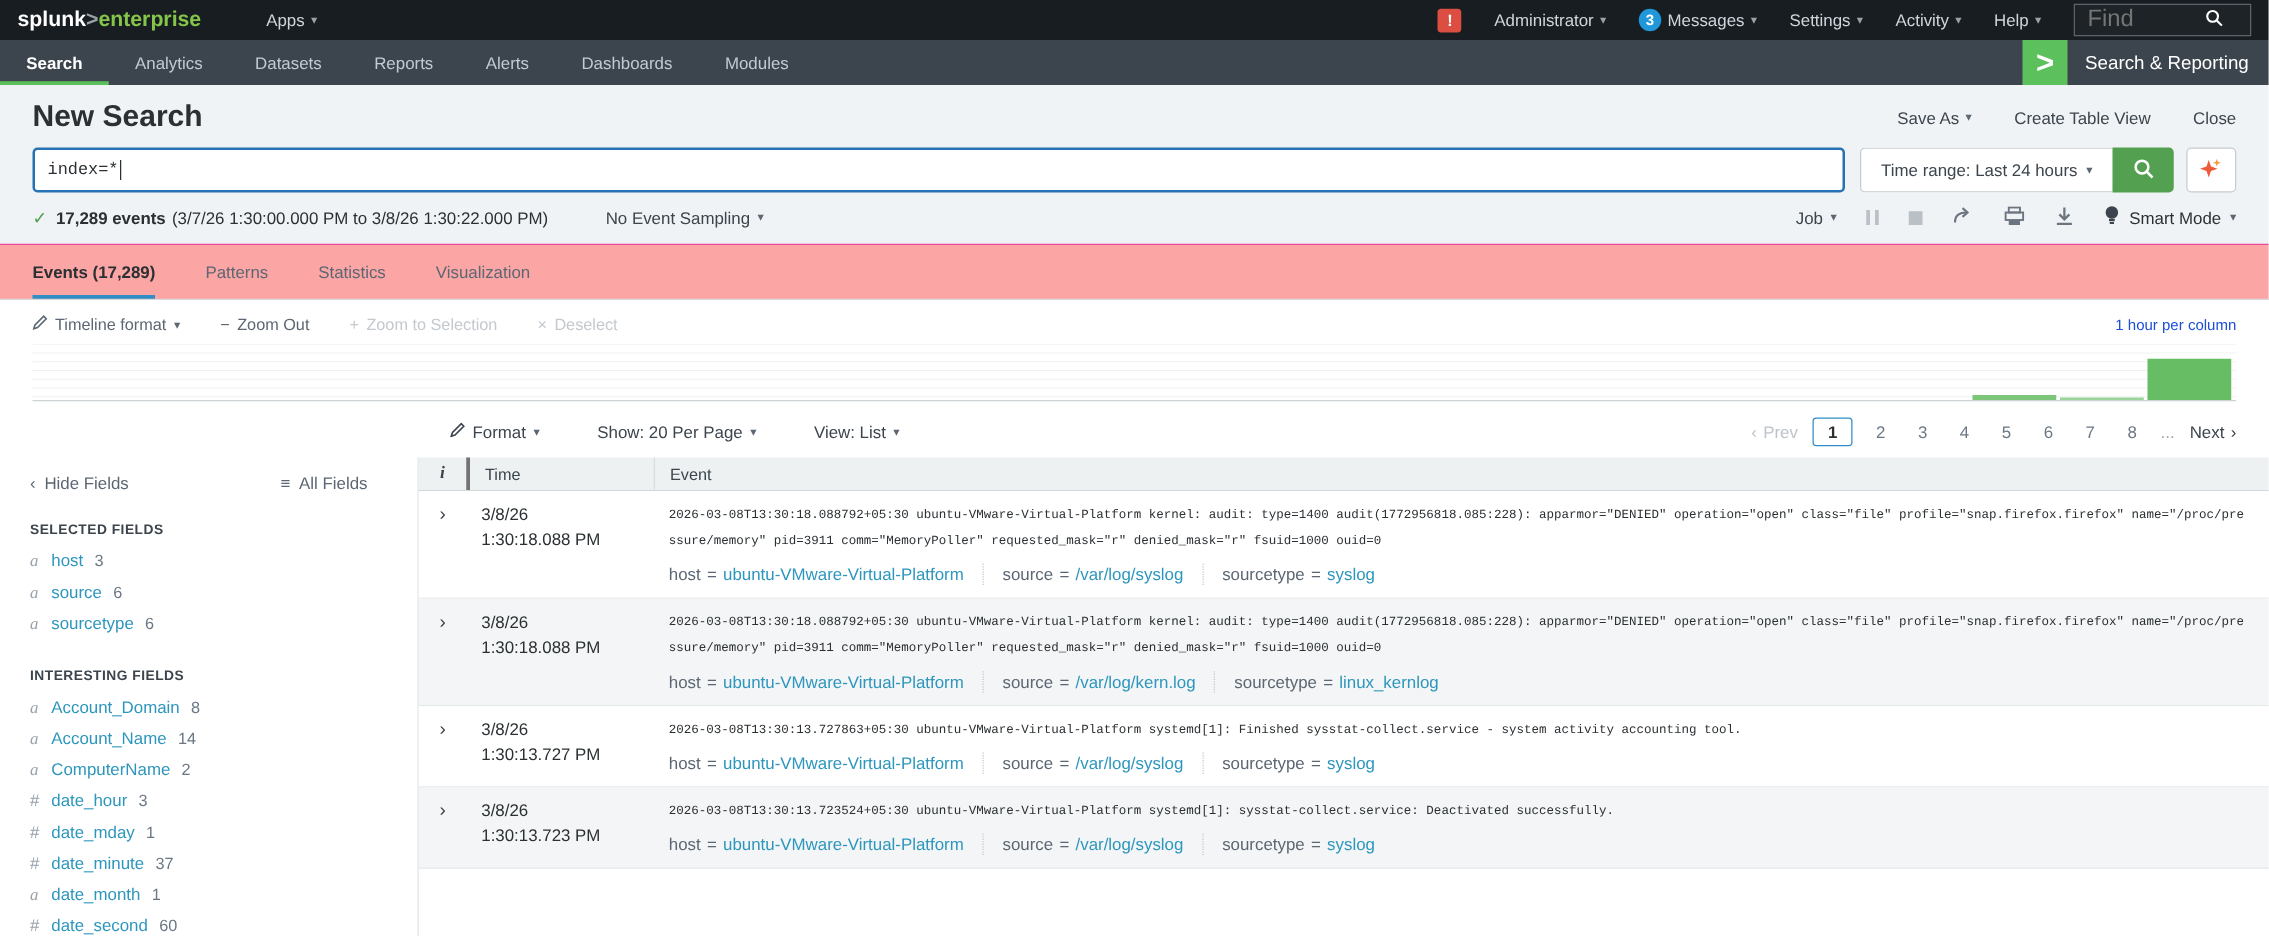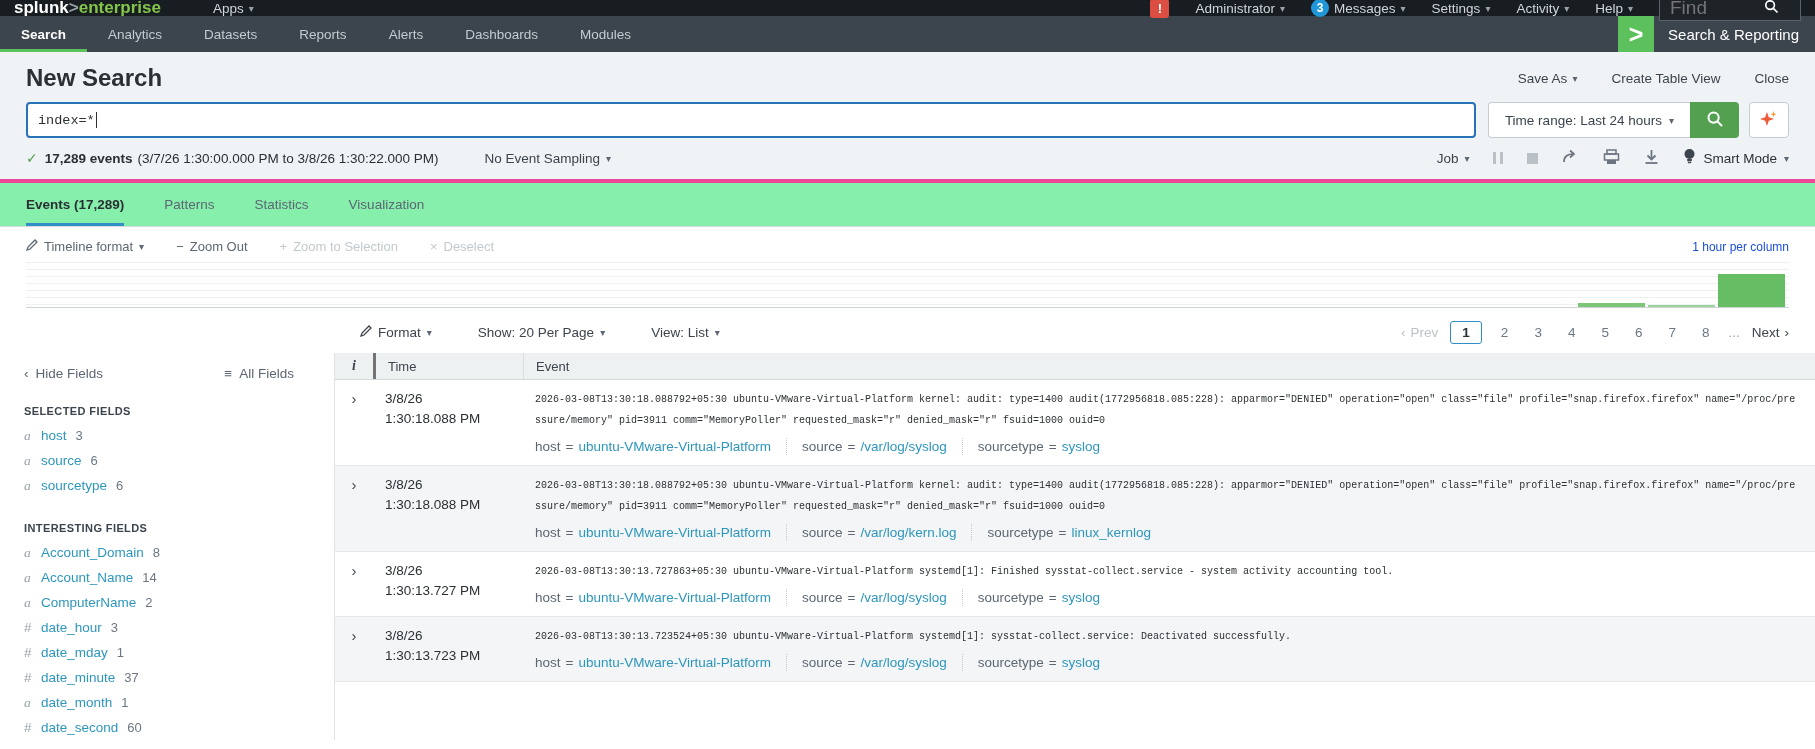--- a/index.html
+++ b/index.html
@@ -5,21 +5,21 @@
   * { box-sizing: border-box; }
   html,body { margin:0; padding:0; }
   body {
     width:1815px; height:749px; overflow:hidden;
     font-family:"Liberation Sans", sans-serif;
     background:#ffffff; color:#2b3033;
   }
   a { text-decoration:none; cursor:pointer; }
 
   
-  .topbar { height:16px; background:#171d21; display:flex; align-items:center; color:#cfd6dc; font-size:13.5px; }
+  .topbar { height:32px; background:#171d21; display:flex; align-items:center; color:#cfd6dc; font-size:13.5px; }
   .logo { margin-left:14px; font-size:17px; font-weight:bold; color:#fff; white-space:nowrap; }
   .logo .gt { color:#9aa2a9; }
   .logo .ent { color:#84c54a; }
   .topbar-item { display:flex; align-items:center; gap:5px; cursor:pointer; white-space:nowrap; }
   .apps { margin-left:52px; }
   .top-right { margin-left:auto; display:flex; align-items:center; gap:26px; margin-right:14px; }
   .caret { font-size:10px; color:#9aa2a9; }
   .alert-badge { width:19px; height:19px; background:#dc4e41; border-radius:3px; color:#fff; font-weight:bold; text-align:center; line-height:19px; font-size:13px; }
   .msg-badge { width:18px; height:18px; border-radius:50%; background:#1f97d8; color:#fff; font-size:12px; line-height:18px; text-align:center; display:inline-block; font-weight:bold; }
   .find-box { display:flex; align-items:center; border:1px solid #59646d; background:#1d2327; width:142px; height:26px; padding:0 8px; }
@@ -29,21 +29,21 @@
   
   .appbar { height:36px; background:#3c444d; display:flex; align-items:stretch; color:#c3cbd2; font-size:13.5px; }
   .nav-item { padding:0 21px; display:flex; align-items:center; position:relative; cursor:pointer; }
   .nav-item.active { color:#fff; font-weight:bold; }
   .nav-item.active::after { content:""; position:absolute; left:0; right:0; bottom:0; height:3px; background:#5cc05c; }
   .appbar-right { margin-left:auto; display:flex; align-items:center; }
   .app-icon { width:36px; height:36px; background:#5cc05c; color:#fff; font-weight:bold; font-size:25px; display:flex; align-items:center; justify-content:center; }
   .app-name { color:#fff; font-size:15px; margin:0 16px 0 14px; }
 
   
-  .header-area { background:#f0f3f5; padding:0 26px; border-bottom:4px solid #ec4899; }
+  .header-area { background:#f0f3f5; padding:0 26px; border-bottom:1px solid #ec4899; }
   .header-row { display:flex; align-items:center; padding-top:12px; }
   .page-title { font-size:24px; font-weight:600; color:#2b3033; margin:0; }
   .header-links { margin-left:auto; display:flex; gap:34px; font-size:13.5px; color:#3c444d; align-items:center; }
   .header-links > span { cursor:pointer; display:flex; gap:5px; align-items:center; }
 
   .search-row { display:flex; margin-top:10px; }
   .query-box { flex:1; background:#fff; border:2px solid #2672b4; border-radius:4px; height:36px; display:flex; align-items:center; padding:0 10px; font-family:"Liberation Mono","DejaVu Sans Mono",monospace; font-size:13.5px; color:#2b3033; cursor:text; }
   .text-cursor { display:inline-block; width:1.5px; height:16px; background:#2b3033; margin-left:1px; }
   .time-range-group { display:flex; margin-left:12px; }
   .time-range-btn { background:#fff; border:1px solid #c6ccd0; border-right:none; border-radius:4px 0 0 4px; height:36px; display:flex; align-items:center; gap:7px; padding:0 16px; font-size:13.5px; color:#3c444d; cursor:pointer; white-space:nowrap; }
@@ -55,21 +55,21 @@
   .count-bold { font-weight:bold; color:#2b3033; margin-right:5px; }
   .range-text { color:#2b3033; }
   .sampling { margin-left:46px; display:flex; gap:6px; align-items:center; cursor:pointer; }
   .status-right { margin-left:auto; display:flex; align-items:center; gap:24px; }
   .job-dd { display:flex; gap:6px; align-items:center; cursor:pointer; }
   .icon-pause { width:10px; height:12px; border-left:3px solid #b9c0c6; border-right:3px solid #b9c0c6; display:inline-block; }
   .icon-stop { width:11px; height:11px; background:#b9c0c6; display:inline-block; }
   .smart { display:flex; align-items:center; gap:7px; color:#2b3033; cursor:pointer; }
 
   
-  .tabs-row { background:#86efac; border-bottom:1px solid #d7dbde; padding:0 26px; display:flex; gap:40px; height:44px; font-size:13.5px; }
+  .tabs-row { background:#fca5a5; border-bottom:1px solid #d7dbde; padding:0 26px; display:flex; gap:40px; height:44px; font-size:13.5px; }
   .tab { display:flex; align-items:center; color:#5c6773; cursor:pointer; position:relative; }
   .tab.active { color:#2b3033; font-weight:bold; }
   .tab.active::after { content:""; position:absolute; left:0; right:0; bottom:0; height:3px; background:#2f8fc5; }
 
   
   .tl-controls { padding:12px 26px 0; display:flex; align-items:center; gap:32px; font-size:13px; color:#5c6773; }
   .tl-btn { display:flex; align-items:center; gap:6px; cursor:pointer; }
   .tl-btn.disabled { color:#c3c9ce; cursor:default; }
   .tl-scale { margin-left:auto; font-size:12px; color:#1d4ed8; }
   .tl-chart { margin:8px 26px 0; height:46px; position:relative; border-bottom:1px solid #ced3d6;

